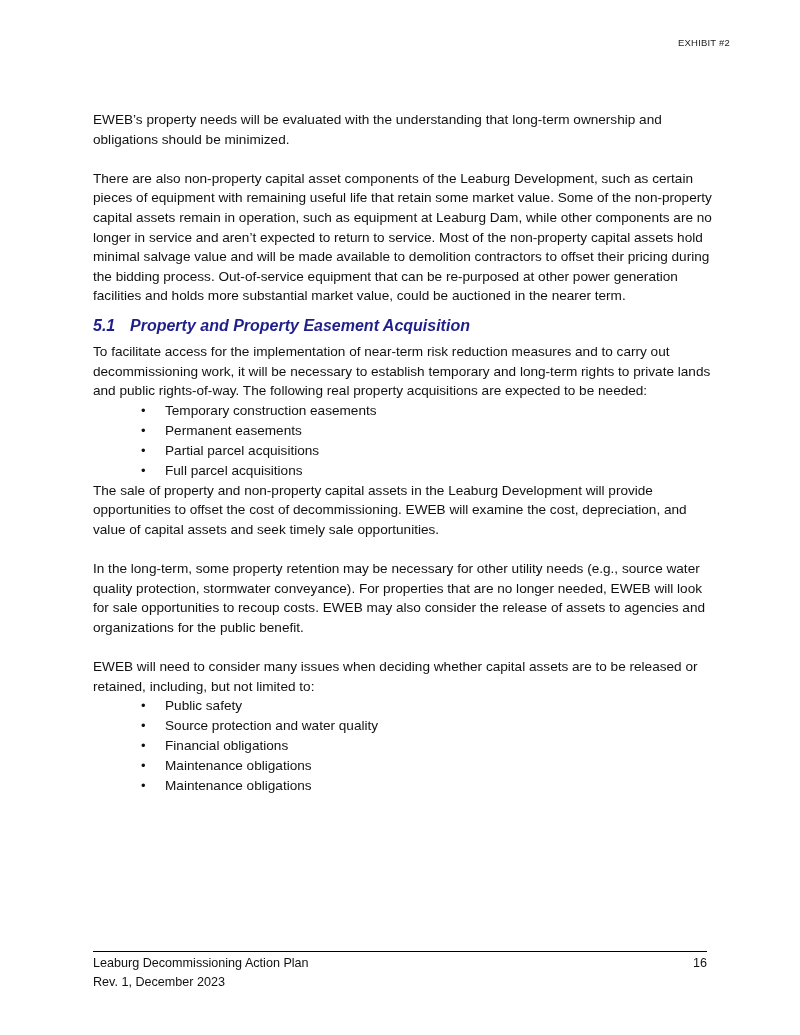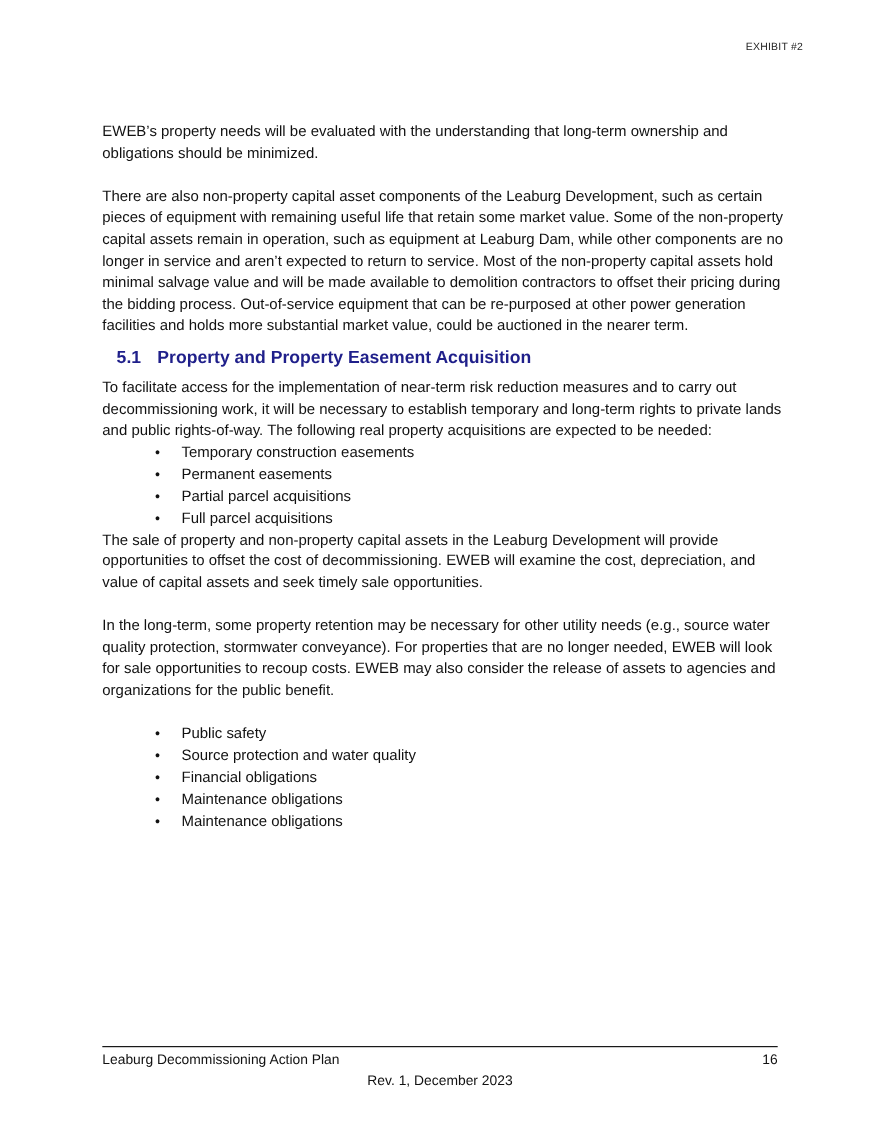--- a/index.html
+++ b/index.html
@@ -4,29 +4,29 @@
 <style>
   html, body { margin: 0; padding: 0; background: #ffffff; }
   body { width: 800px; height: 1035px; position: relative; overflow: hidden;
          font-family: "Liberation Sans", sans-serif; color: #111; }
   .exhibit { position: absolute; top: 37px; left: 650px; font-size: 9.5px;
              font-family: "Liberation Sans", sans-serif; color: #222; letter-spacing: 0.2px; margin-left: 28px; }
   .content { position: absolute; left: 93px; top: 110px; width: 620px;
              font-size: 13.6px; line-height: 19.6px; }
   p { margin: 0; }
   .gap { height: 19.6px; }
-  h2 { margin: 13px; font-size: 16px; font-weight: bold; color: #1F1F8A; line-height: 20px; }
+  h2 { margin: 0; font-size: 16px; font-weight: bold; color: #1F1F8A; line-height: 20px; font-style: italic; }
   h2 .num { display: inline-block; width: 37px; }
   ul { list-style: none; margin: 0; padding: 0; }
   ul li { position: relative; padding-left: 72px; line-height: 20px; }
   ul li .bullet { position: absolute; left: 48px; top: 0; font-size: 13px; }
   .h51 { margin-top: 10px; margin-bottom: 6px; }
   .h52 { margin-top: 9px; margin-bottom: 6px; }
   .footer-rule { position: absolute; left: 93px; top: 951px; width: 614px; height: 1px; background: #000; }
-  .footer { position: absolute; left: 93px; top: 954px; width: 614px; font-size: 12.6px; line-height: 19px; color: #111; text-align: center; }
+  .footer { position: absolute; left: 93px; top: 954px; width: 614px; font-size: 12.6px; line-height: 19px; color: #111; }
   .footer .row { display: flex; justify-content: space-between; }
 </style>
 </head>
 <body>
 
 <div class="exhibit">EXHIBIT #2</div>
 
 <div class="content">
   <p>EWEB’s property needs will be evaluated with the understanding that long-term ownership and obligations should be minimized.</p>
   <div class="gap"></div>
@@ -40,20 +40,21 @@
     <li><span class="bullet">•</span><span>Temporary construction easements</span></li>
     <li><span class="bullet">•</span><span>Permanent easements</span></li>
     <li><span class="bullet">•</span><span>Partial parcel acquisitions</span></li>
     <li><span class="bullet">•</span><span>Full parcel acquisitions</span></li>
   </ul>
 
   <p>The sale of property and non-property capital assets in the Leaburg Development will provide opportunities to offset the cost of decommissioning.  EWEB will examine the cost, depreciation, and value of capital assets and seek timely sale opportunities.</p>
   <div class="gap"></div>
   <p>In the long-term, some property retention may be necessary for other utility needs (e.g., source water quality protection, stormwater conveyance).  For properties that are no longer needed, EWEB will look for sale opportunities to recoup costs.  EWEB may also consider the release of assets to agencies and organizations for the public benefit.</p>
   <div class="gap"></div>
+  <p>EWEB will need to consider many issues when deciding whether capital assets are to be released or retained, including, but not limited to:</p>
   <ul>
     <li><span class="bullet">•</span><span>Public safety</span></li>
     <li><span class="bullet">•</span><span>Source protection and water quality</span></li>
     <li><span class="bullet">•</span><span>Financial obligations</span></li>
     <li><span class="bullet">•</span><span>Maintenance obligations</span></li>
     <li><span class="bullet">•</span><span>Maintenance obligations</span></li>
   </ul>
 </div>
 
 <div class="footer-rule"></div>

